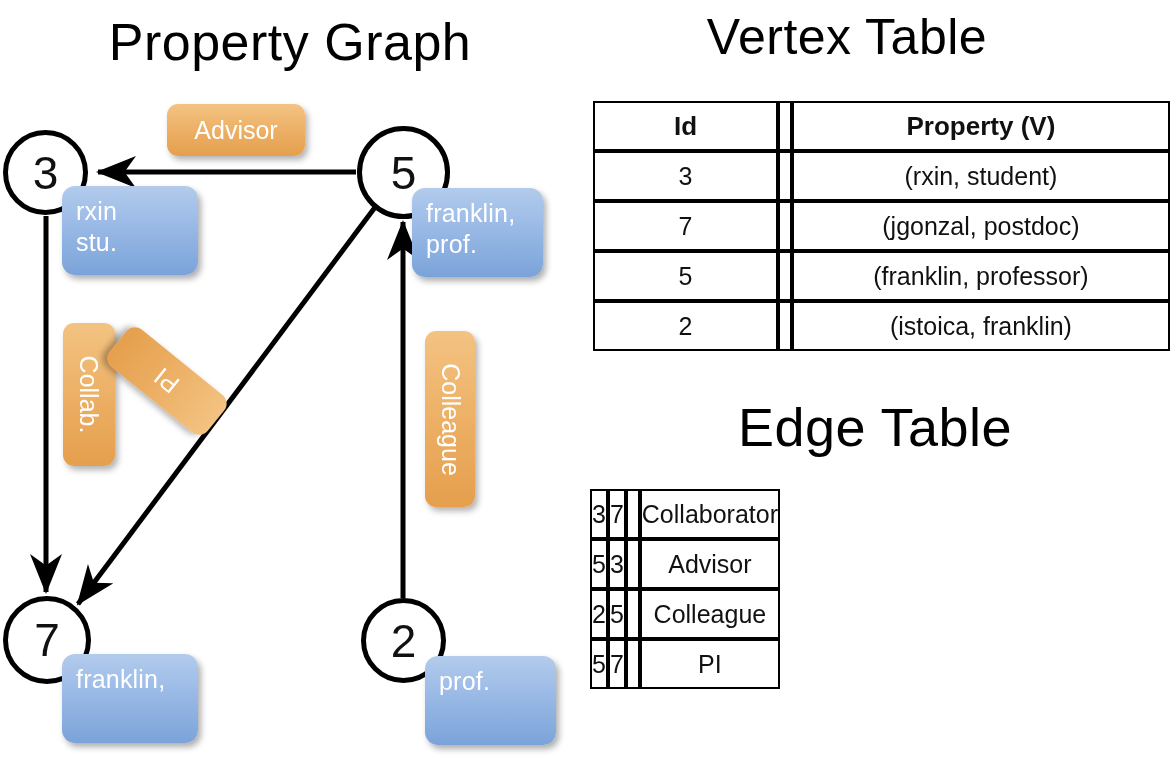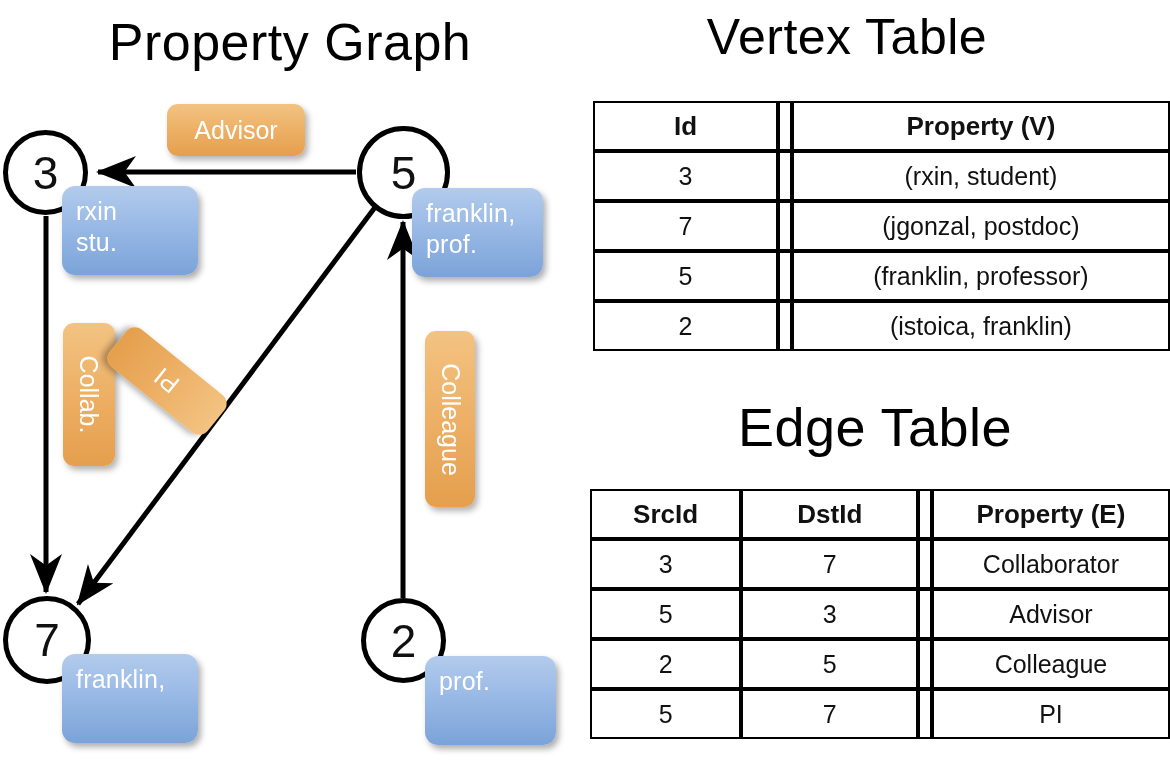--- a/index.html
+++ b/index.html
@@ -231,26 +231,20 @@
       <td class="prop-v">(istoica, franklin)</td>
     </tr>
   </tbody>
 </table>
 
 <div class="panel-title" id="edge-title">Edge Table</div>
 
 <table class="grid" id="edge-table">
   <tbody>
     <tr>
-      <td class="hdr" style="width:151px;">SrcId</td>
-      <td class="hdr" style="width:178px;">DstId</td>
-      <td class="gapcol"></td>
-      <td class="hdr prop-e" style="width:238px;">Property (E)</td>
-    </tr>
-    <tr>
       <td>3</td>
       <td>7</td>
       <td class="gapcol"></td>
       <td class="prop-e">Collaborator</td>
     </tr>
     <tr>
       <td>5</td>
       <td>3</td>
       <td class="gapcol"></td>
       <td class="prop-e">Advisor</td>

